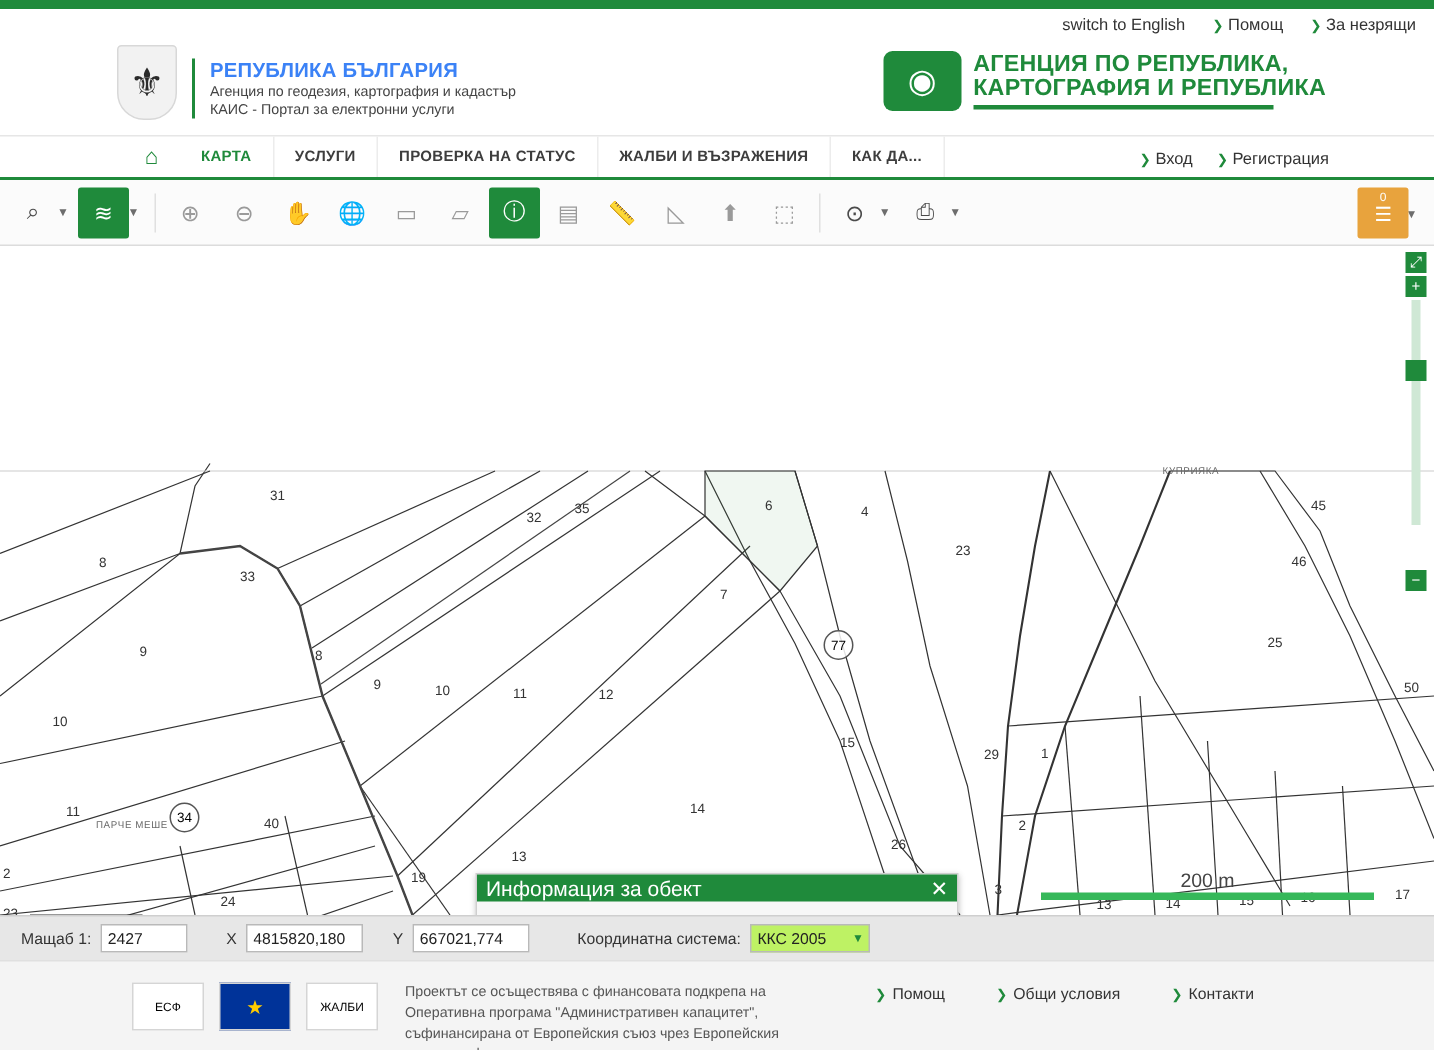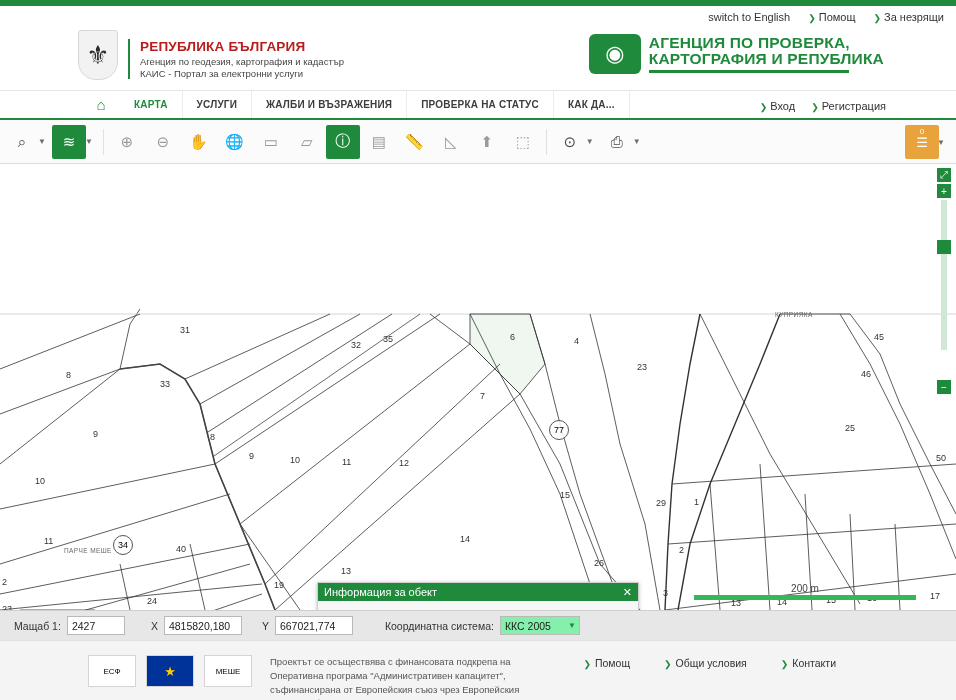--- a/index.html
+++ b/index.html
@@ -32,21 +32,21 @@
     position: absolute; left: 78px; top: 2px; width: 42px; height: 54px;
   }
   .coat .shield {
     width: 40px; height: 50px; background: #f2f2f2;
     border: 1px solid #d8d8d8;
     border-radius: 3px 3px 18px 18px;
     display: flex; align-items: center; justify-content: center;
     color: #2b2b2b; font-size: 26px; line-height: 1;
   }
   .title-block { margin-left: 50px; padding-left: 10px; border-left: 2px solid #1f8a3b; }
-  .title-block .t1 { font-size: 13.5px; font-weight: bold; color: #b91c1c; letter-spacing: .2px; }
+  .title-block .t1 { font-size: 13.5px; font-weight: bold; color: #3b82f6; letter-spacing: .2px; }
   .title-block .t2 { font-size: 9.5px; color: #444; margin-top: 2px; }
   .title-block .t3 { font-size: 9.5px; color: #444; margin-top: 1px; }
 
   .logo-right {
     position: absolute; right: 72px; top: 6px; display: flex; align-items: center; gap: 8px;
   }
   .logo-right .globe {
     width: 52px; height: 40px; border-radius: 6px; background: #1f8a3b;
     display: flex; align-items: center; justify-content: center; color: #fff; font-size: 22px;
   }
@@ -135,46 +135,46 @@
   .zoomrail .thumb {
     width: 14px; height: 14px; background: #1f8a3b; margin-left: -4px; position: relative; top: -92px;
   }
 
   
   .popup {
     position: absolute; left: 317px; top: 418px; width: 322px;
     background: #f7f7f7; border: 1px solid #cfcfcf; box-shadow: 0 1px 4px rgba(0,0,0,.25);
   }
   .popup .hd {
-    height: 18px; background: #1f8a3b; color: #fff; font-size: 11px;
+    height: 18px; background: #1f8a3b; color: #fff; font-size: 14px;
     display: flex; align-items: center; padding: 0 6px; justify-content: space-between;
   }
   .popup .bd { padding: 8px 8px 10px 8px; font-size: 10px; color: #333; line-height: 1.45; }
   .popup .src { margin-bottom: 8px; }
 
   
   .scalebar {
     position: absolute; right: 40px; bottom: 10px; width: 222px; text-align: center;
   }
   .scalebar .bar { height: 5px; background: #36b85a; }
-  .scalebar .txt { font-size: 10px; color: #444; margin-bottom: 1px; }
+  .scalebar .txt { font-size: 13px; color: #444; margin-bottom: 1px; }
 
   
   .status {
     height: 30px; background: #e7e7e7; border-top: 1px solid #cfcfcf;
     display: flex; align-items: center; padding-left: 14px; gap: 6px;
     font-size: 10.5px; color: #333; position: relative;
   }
   .status .lbl { color: #333; }
   .status input[type=text] {
     height: 19px; border: 1px solid #b9b9b9; background: #fff; font-size: 10.5px;
     padding: 0 4px; color: #222; font-family: "Liberation Sans", sans-serif;
   }
   .status .sel {
-    height: 19px; border: 1px solid #b9b9b9; background: #86efac; font-size: 10.5px;
+    height: 19px; border: 1px solid #b9b9b9; background: #bef264; font-size: 10.5px;
     padding: 0 16px 0 4px; color: #222; width: 80px; display: flex; align-items: center;
     position: relative;
   }
   .status .sel .car {
     position: absolute; right: 3px; top: 4px; font-size: 8px; color: #1f8a3b;
   }
 
   
   .footer {
     height: 76px; background: #f4f4f4; border-top: 1px solid #e0e0e0;
@@ -207,34 +207,34 @@
     </div>
     <div class="title-block">
       <div class="t1">РЕПУБЛИКА БЪЛГАРИЯ</div>
       <div class="t2">Агенция по геодезия, картография и кадастър</div>
       <div class="t3">КАИС - Портал за електронни услуги</div>
     </div>
     <div class="logo-right">
       <div class="globe">◉</div>
       <div>
         <div class="ltxt">
-          <div class="l1">АГЕНЦИЯ ПО ПРОВЕРКА,</div>
+          <div class="l1">АГЕНЦИЯ ПО РЕПУБЛИКА,</div>
           <div class="l2">КАРТОГРАФИЯ И РЕПУБЛИКА</div>
         </div>
         <div class="underline"></div>
       </div>
     </div>
   </div>
 
   <div class="nav">
     <div class="home">⌂</div>
     <div class="item active">КАРТА</div>
     <div class="item">УСЛУГИ</div>
+    <div class="item">ПРОВЕРКА НА СТАТУС</div>
     <div class="item">ЖАЛБИ И ВЪЗРАЖЕНИЯ</div>
-    <div class="item">ПРОВЕРКА НА СТАТУС</div>
     <div class="item">КАК ДА...</div>
     <div class="right">
       <a><span class="ico">❯</span><span>Вход</span></a>
       <a><span class="ico">❯</span><span>Регистрация</span></a>
     </div>
   </div>
 
   <div class="toolbar">
     <div class="tbtn">⌕</div>
     <div class="caret">▼</div>
@@ -408,21 +408,21 @@
     <div class="sel">
       <span>ККС 2005</span>
       <span class="car">▼</span>
     </div>
   </div>
 
   <div class="footer">
     <div class="flogos">
       <div class="flogo">ЕСФ</div>
       <div class="flogo eu">★</div>
-      <div class="flogo">МЕШЕ</div>
+      <div class="flogo">ЖАЛБИ</div>
     </div>
     <div class="ftext">Проектът се осъществява с финансовата подкрепа на Оперативна програма "Административен капацитет", съфинансирана от Европейския съюз чрез Европейския социален фонд.</div>
     <div class="flinks">
       <a><span class="ico">❯</span><span>Помощ</span></a>
       <a><span class="ico">❯</span><span>Общи условия</span></a>
       <a><span class="ico">❯</span><span>Контакти</span></a>
     </div>
   </div>
 
 </div>

